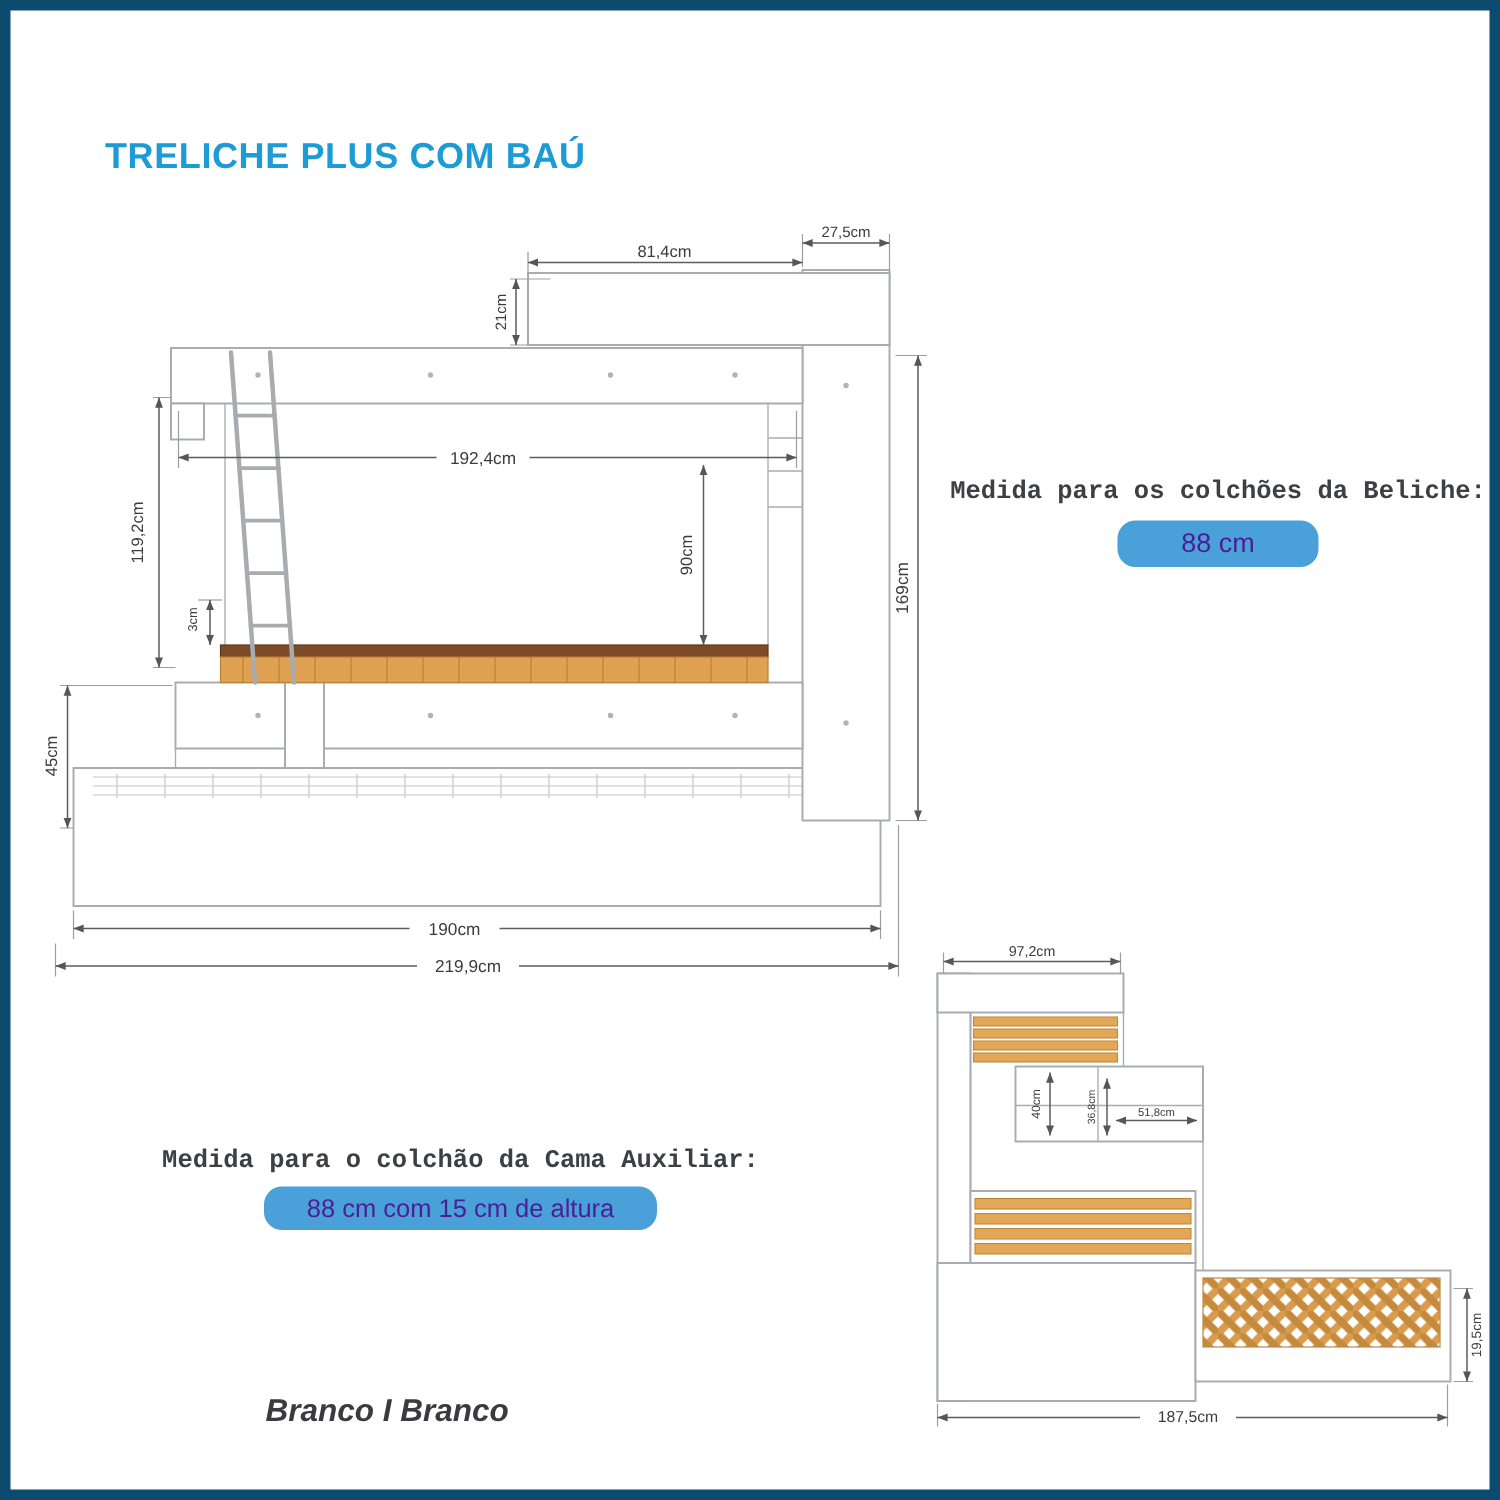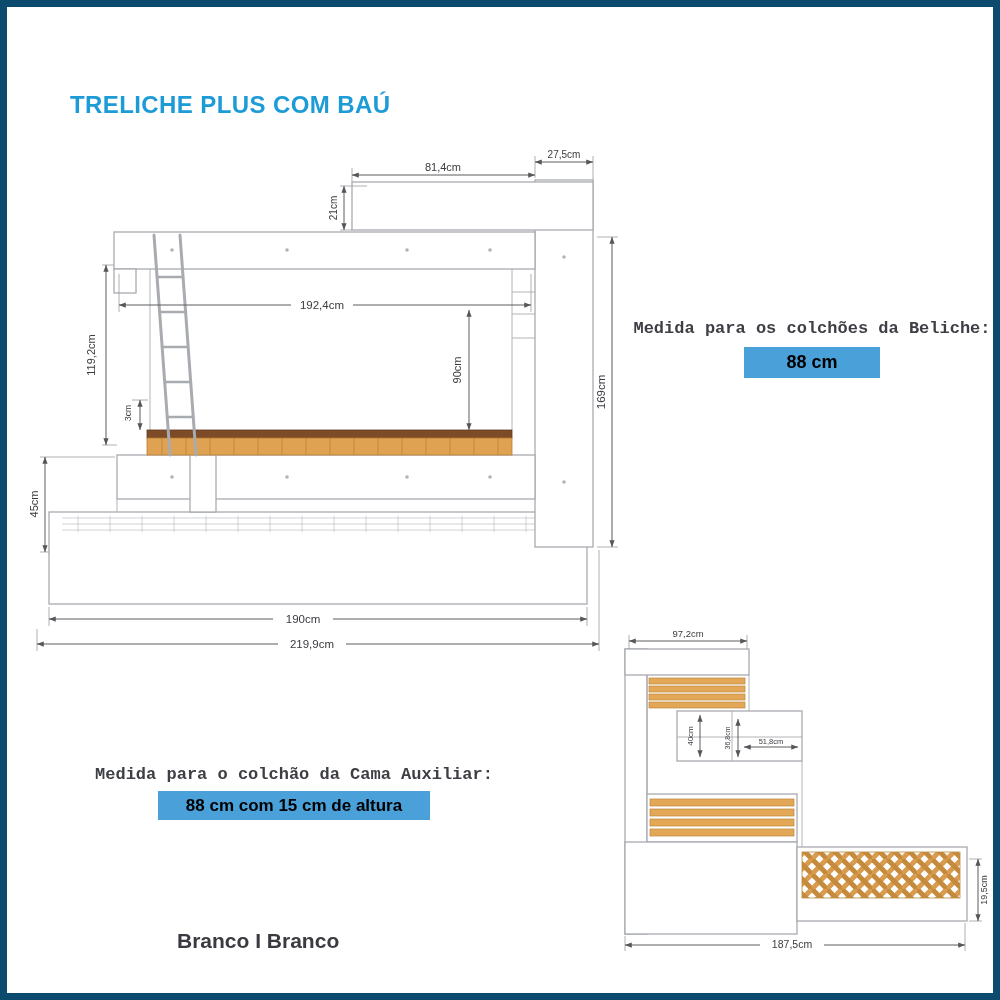--- a/index.html
+++ b/index.html
@@ -7,30 +7,30 @@
     position:relative;width:1000px;height:1000px;background:#ffffff;
     font-family:"Liberation Sans", sans-serif;overflow:hidden;
     border:7px solid #0c4a6e;box-sizing:border-box;
   }
   .title{
     position:absolute;left:63px;top:84px;font-size:24px;font-weight:800;
     color:#1d9bd7;letter-spacing:0.4px;
   }
   .note{position:absolute;text-align:center;}
   .note-beliche{left:618px;top:312px;width:374px;}
-  .note-aux{left:82px;top:758px;width:410px;}
+  .note-aux{left:95px;top:758px;width:410px;}
   .note-label{font-size:17px;color:#3e3f45;font-weight:600;font-family:Liberation Mono, monospace;}
   .badge{
-    display:inline-block;margin-top:9px;background:#4aa0d8;color:#000000;
-    font-weight:bold;font-size:18px;padding:4px 42px;line-height:1.25;
+    display:inline-block;margin-top:9px;background:#4aa0d8;color:#4c1d95;
+    font-weight:normal;font-size:18px;padding:4px 42px;line-height:1.25;border-radius:12px;
   }
   .note-aux .badge{font-size:17px;padding:4px 28px;margin-top:7px;}
   .finish{
     position:absolute;left:170px;top:922px;font-size:21px;font-weight:bold;
-    color:#3a3a40;
+    font-style:italic;color:#3a3a40;
   }
   svg{position:absolute;}
   .front-svg{left:15px;top:135px;}
   .side-svg{left:595px;top:612px;}
   .struct{stroke:#a8abb0;fill:#ffffff;stroke-width:1.3;}
   .thin{stroke:#a8abb0;fill:none;stroke-width:0.9;}
   .dimline{stroke:#5c5c62;fill:none;stroke-width:1;}
   .extline{stroke:#9a9da1;fill:none;stroke-width:0.8;}
   .dt{font-family:"Liberation Sans", sans-serif;fill:#3b3b40;}
   .slatline{stroke:#c3c6ca;stroke-width:0.8;fill:none;}

